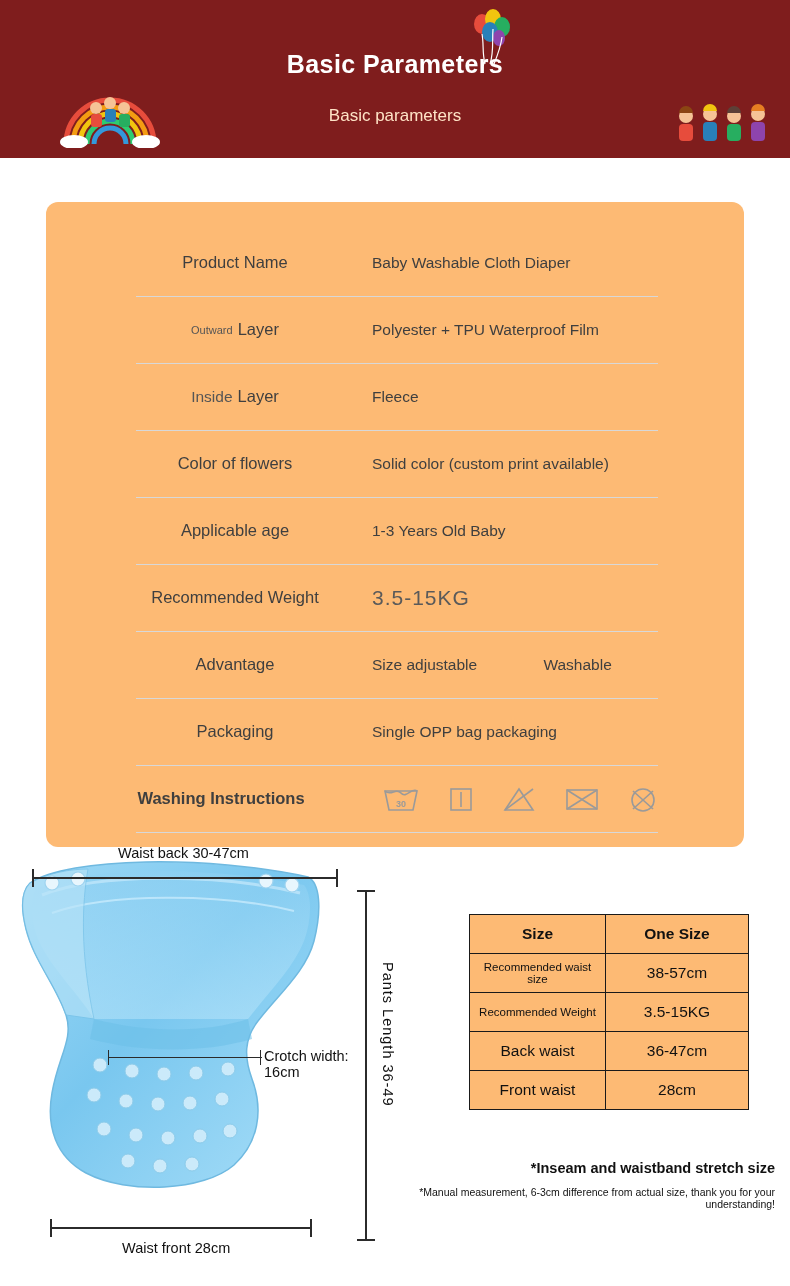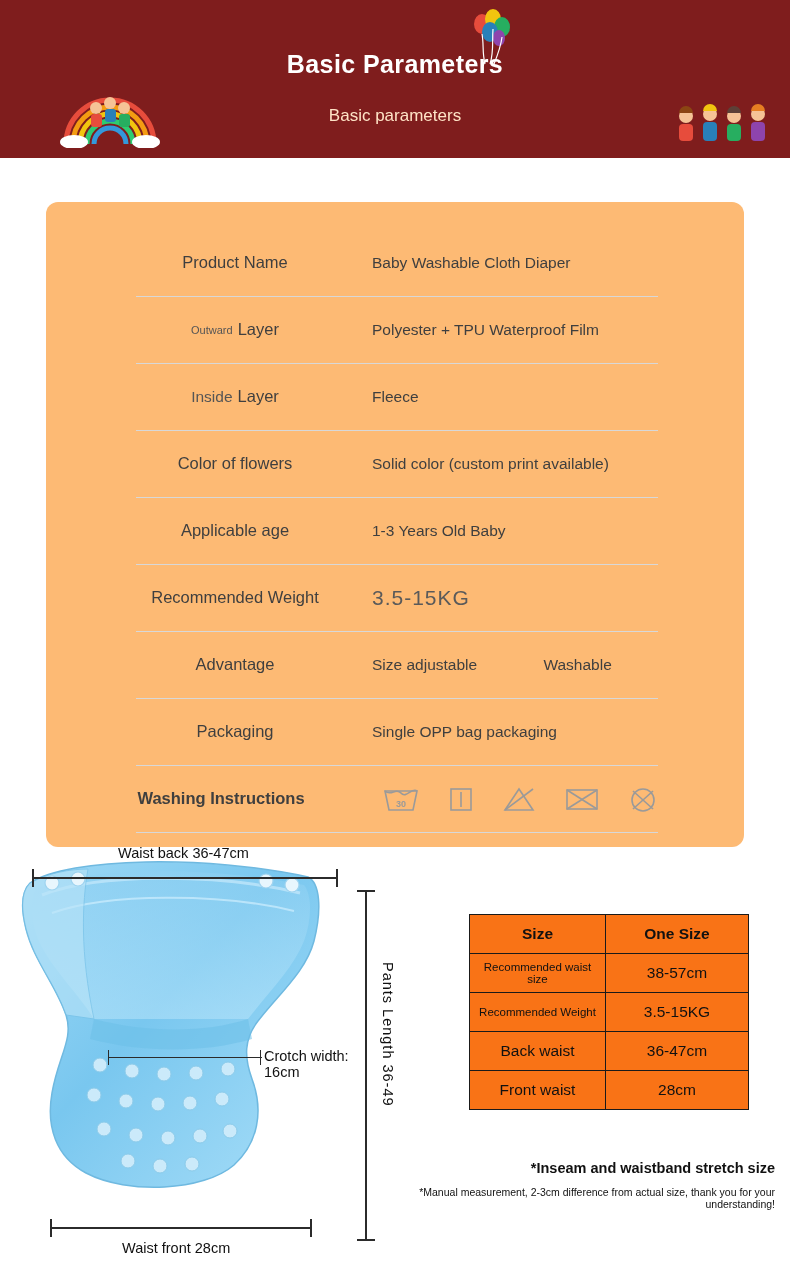--- a/index.html
+++ b/index.html
@@ -118,21 +118,21 @@
 
   .rule { position:absolute; background: #2b2b2b; }
 
   
   .size-table {
     position: absolute;
     left: 469px; top: 914px;
     width: 280px;
     border: 1.5px solid #1a1a1a;
     border-collapse: collapse;
-    background: #f97316;
+    background: #fdba74;
   }
   .size-table td {
     border: 1px solid #1a1a1a;
     height: 39px;
     text-align: center;
     font-size: 15.5px;
     color: #111;
     padding: 0 4px;
   }
   .size-table td.small { font-size: 11.5px; }
@@ -398,21 +398,21 @@
 <div class="rule" style="left:310px; top:1219px; width:1.6px; height:18px;"></div>
 
 <div class="rule" style="left:365px; top:890px; width:1.6px; height:350px;"></div>
 <div class="rule" style="left:357px; top:890px; width:18px; height:1.6px;"></div>
 <div class="rule" style="left:357px; top:1239px; width:18px; height:1.6px;"></div>
 
 <div class="rule" style="left:108px; top:1057px; width:154px; height:1.4px;"></div>
 <div class="rule" style="left:108px; top:1050px; width:1.4px; height:15px;"></div>
 <div class="rule" style="left:260px; top:1050px; width:1.4px; height:15px;"></div>
 
-<div class="dim-label lbl-waist-back">Waist back 36-47cm</div>
+<div class="dim-label lbl-waist-back">Waist back 30-47cm</div>
 <div class="dim-label lbl-waist-front">Waist front 28cm</div>
 <div class="dim-label lbl-crotch">Crotch width: 16cm</div>
 <div class="dim-label lbl-pantslen">Pants Length 36-49</div>
 
 <table class="size-table">
   <colgroup>
       <col class="c1">
       <col>
     </colgroup>
   <tbody>
@@ -433,13 +433,13 @@
       <td>36-47cm</td>
     </tr>
     <tr>
       <td>Front waist</td>
       <td>28cm</td>
     </tr>
   </tbody>
 </table>
 
 <div class="note1">*Inseam and waistband stretch size</div>
-<div class="note2">*Manual measurement, 2-3cm difference from actual size, thank you for your understanding!</div>
+<div class="note2">*Manual measurement, 6-3cm difference from actual size, thank you for your understanding!</div>
 
 </body></html>

